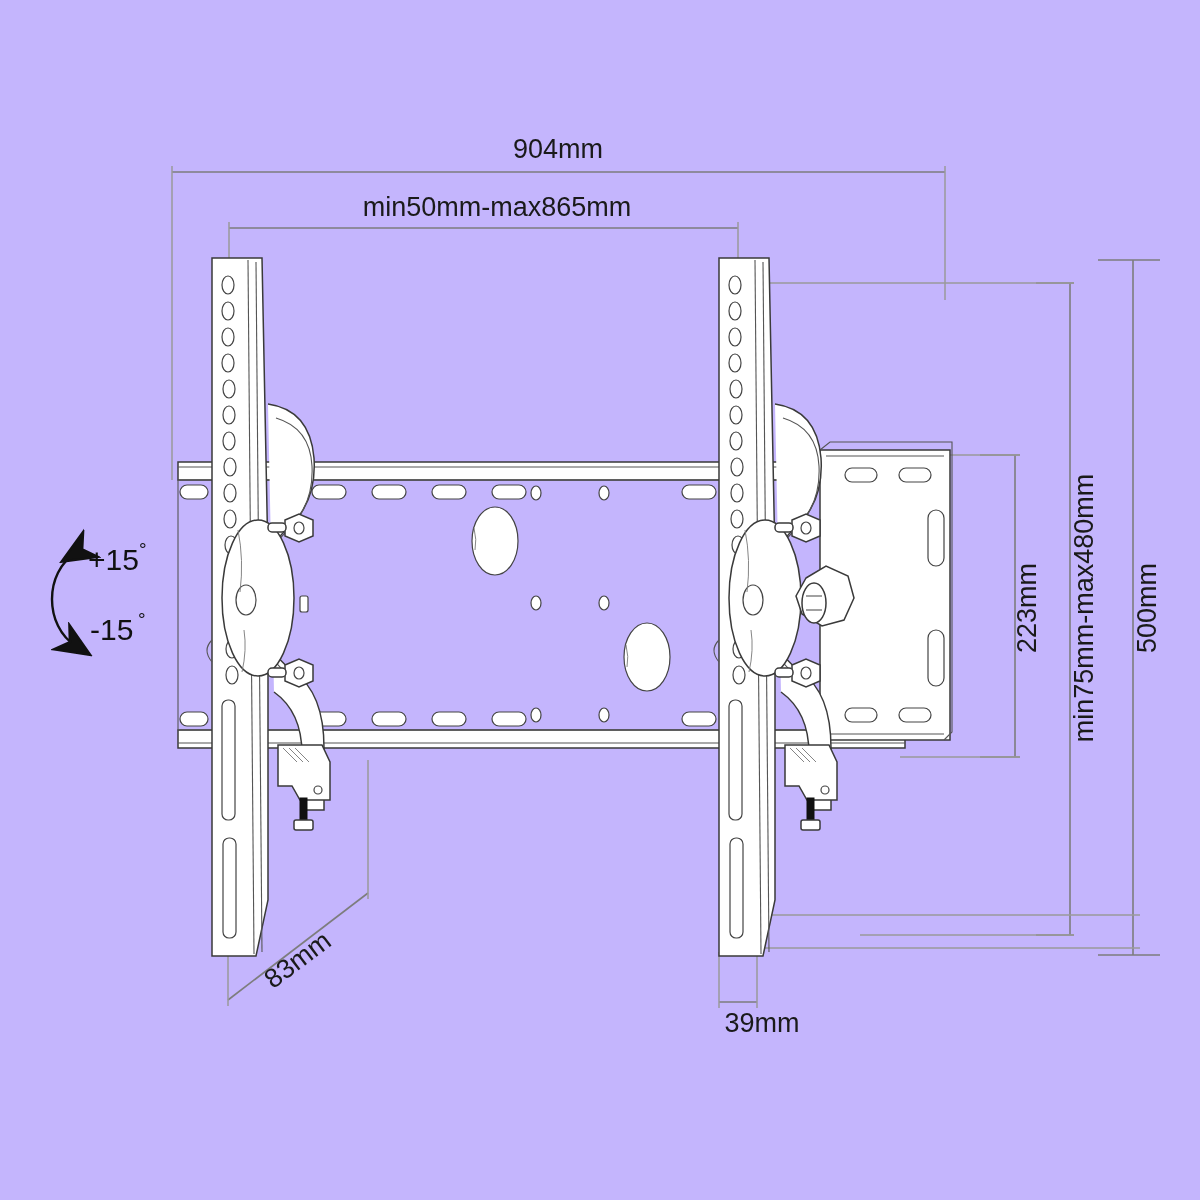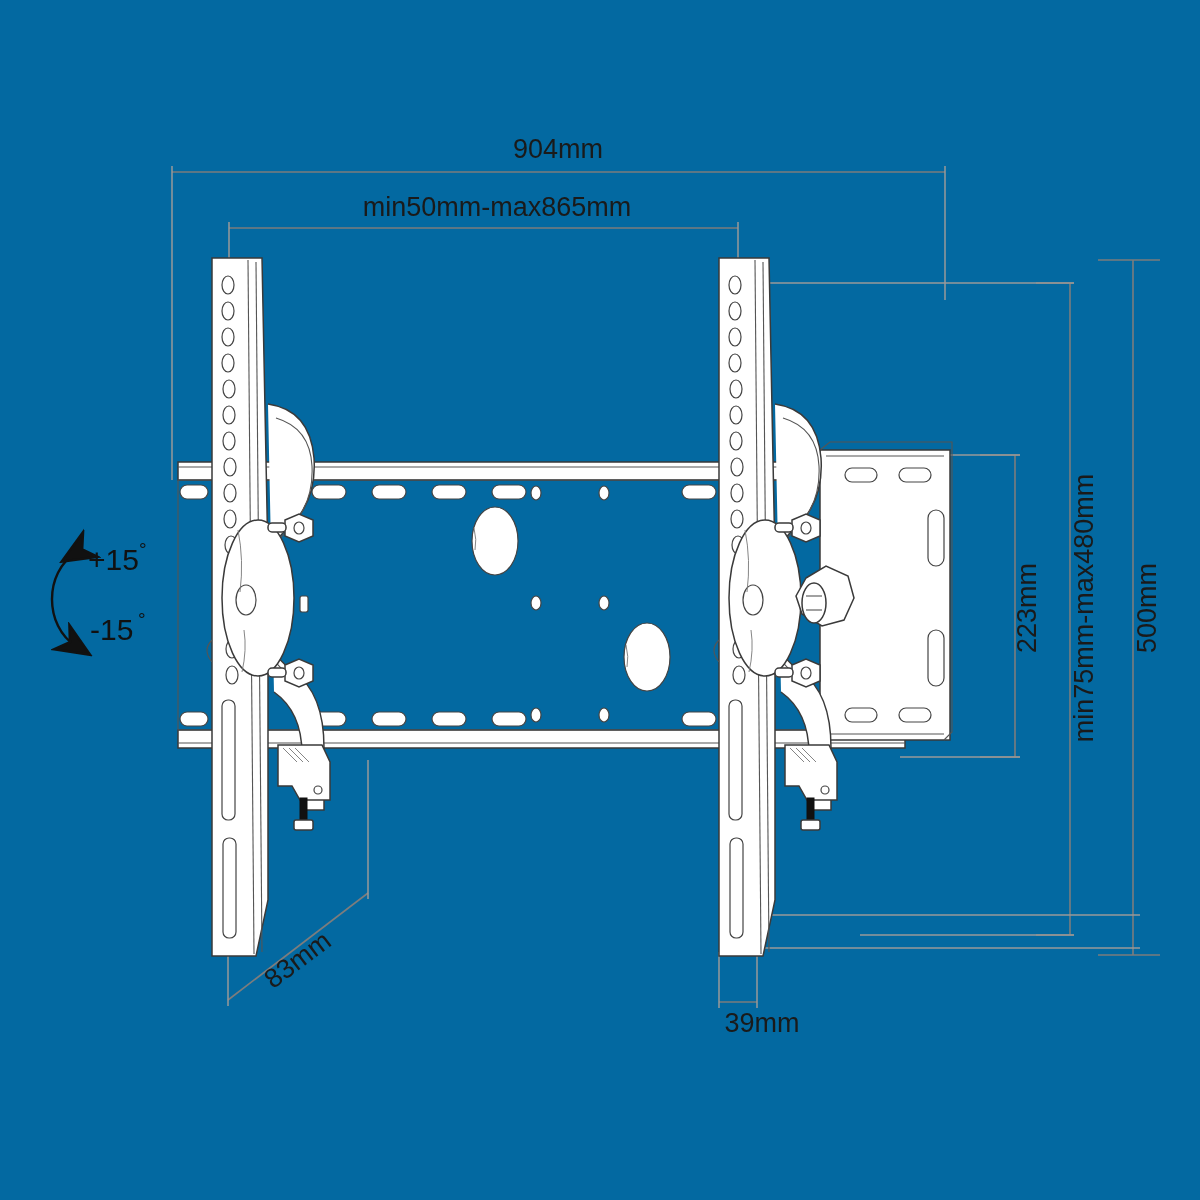--- a/index.html
+++ b/index.html
@@ -1,17 +1,17 @@
 <!DOCTYPE html>
 <html><head>
 <meta charset="utf-8">
 <style>
   html,body{margin:0;padding:0;background:#ffffff;}
   body{width:1200px;height:1200px;overflow:hidden;font-family:"Liberation Sans",sans-serif;}
-  #stage{position:relative;width:1200px;height:1200px;background:#0369a1;}
+  #stage{position:relative;width:1200px;height:1200px;background:#c4b5fd;}
   svg{display:block;}
   .dimtext{font-family:"Liberation Sans",sans-serif;font-size:27px;fill:#1a1a1a;}
   .angtext{font-family:"Liberation Sans",sans-serif;font-size:30px;fill:#111111;}
   .degsym{font-family:"Liberation Sans",sans-serif;font-size:19px;fill:#111111;}
   .dimline{stroke:#7d7d7d;stroke-width:1.6;fill:none;}
   .extline{stroke:#9a9a9a;stroke-width:1.5;fill:none;}
   .part{stroke:#3a3a3a;stroke-width:1.5;fill:#ffffff;}
   .partthin{stroke:#555555;stroke-width:1.1;fill:none;}
   .hole{stroke:#444444;stroke-width:1.2;fill:#ffffff;}
   .hatch{stroke:#777777;stroke-width:0.9;fill:none;}

